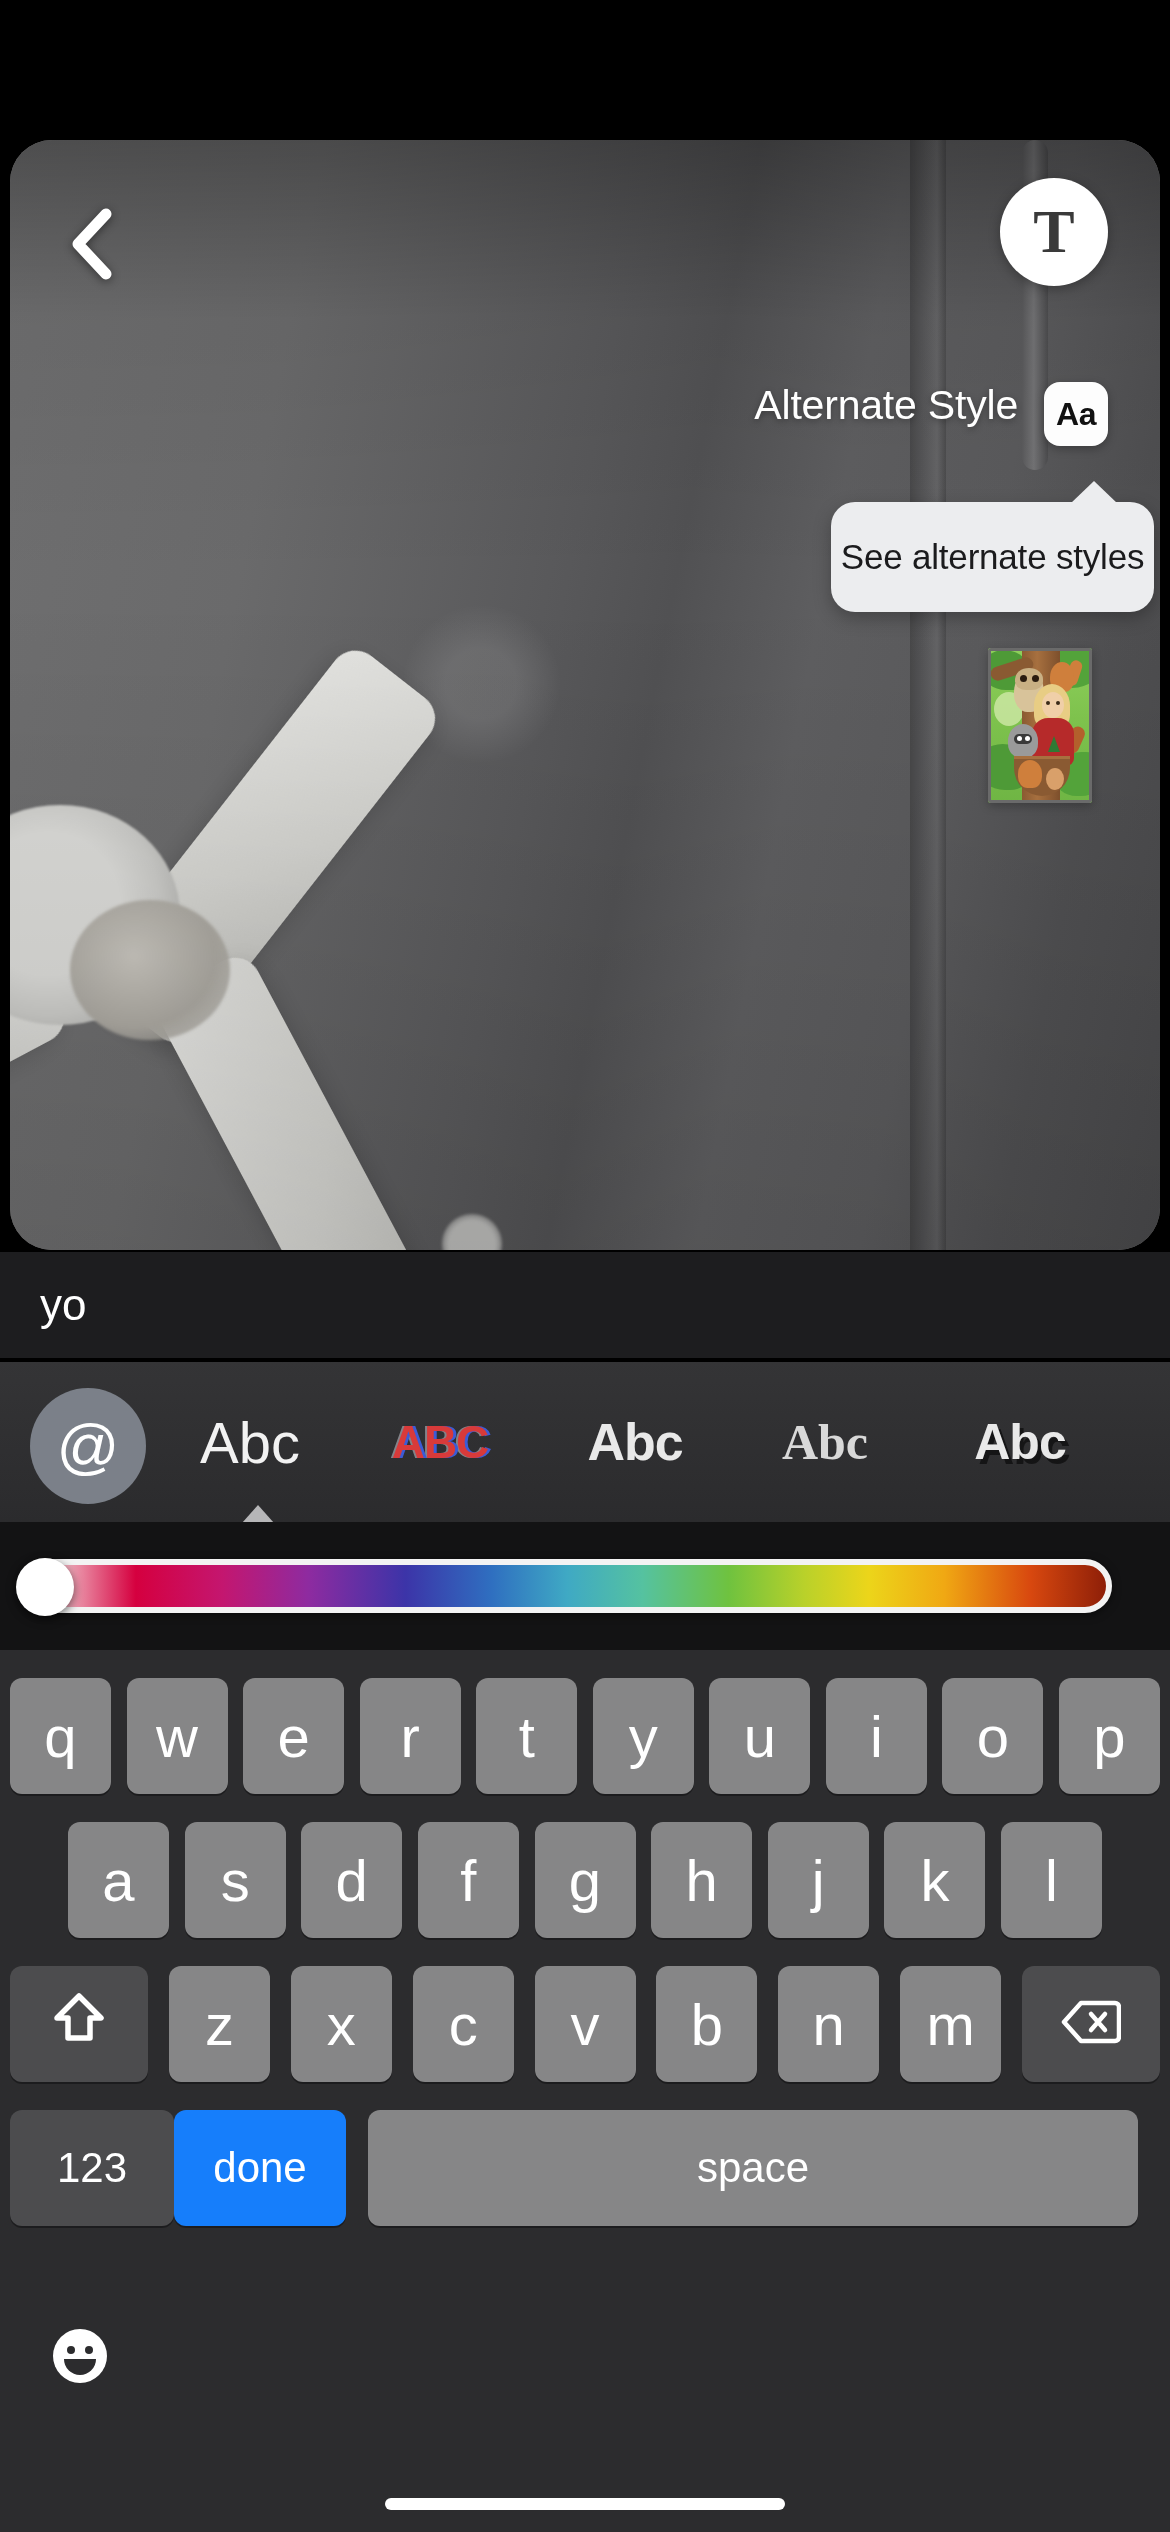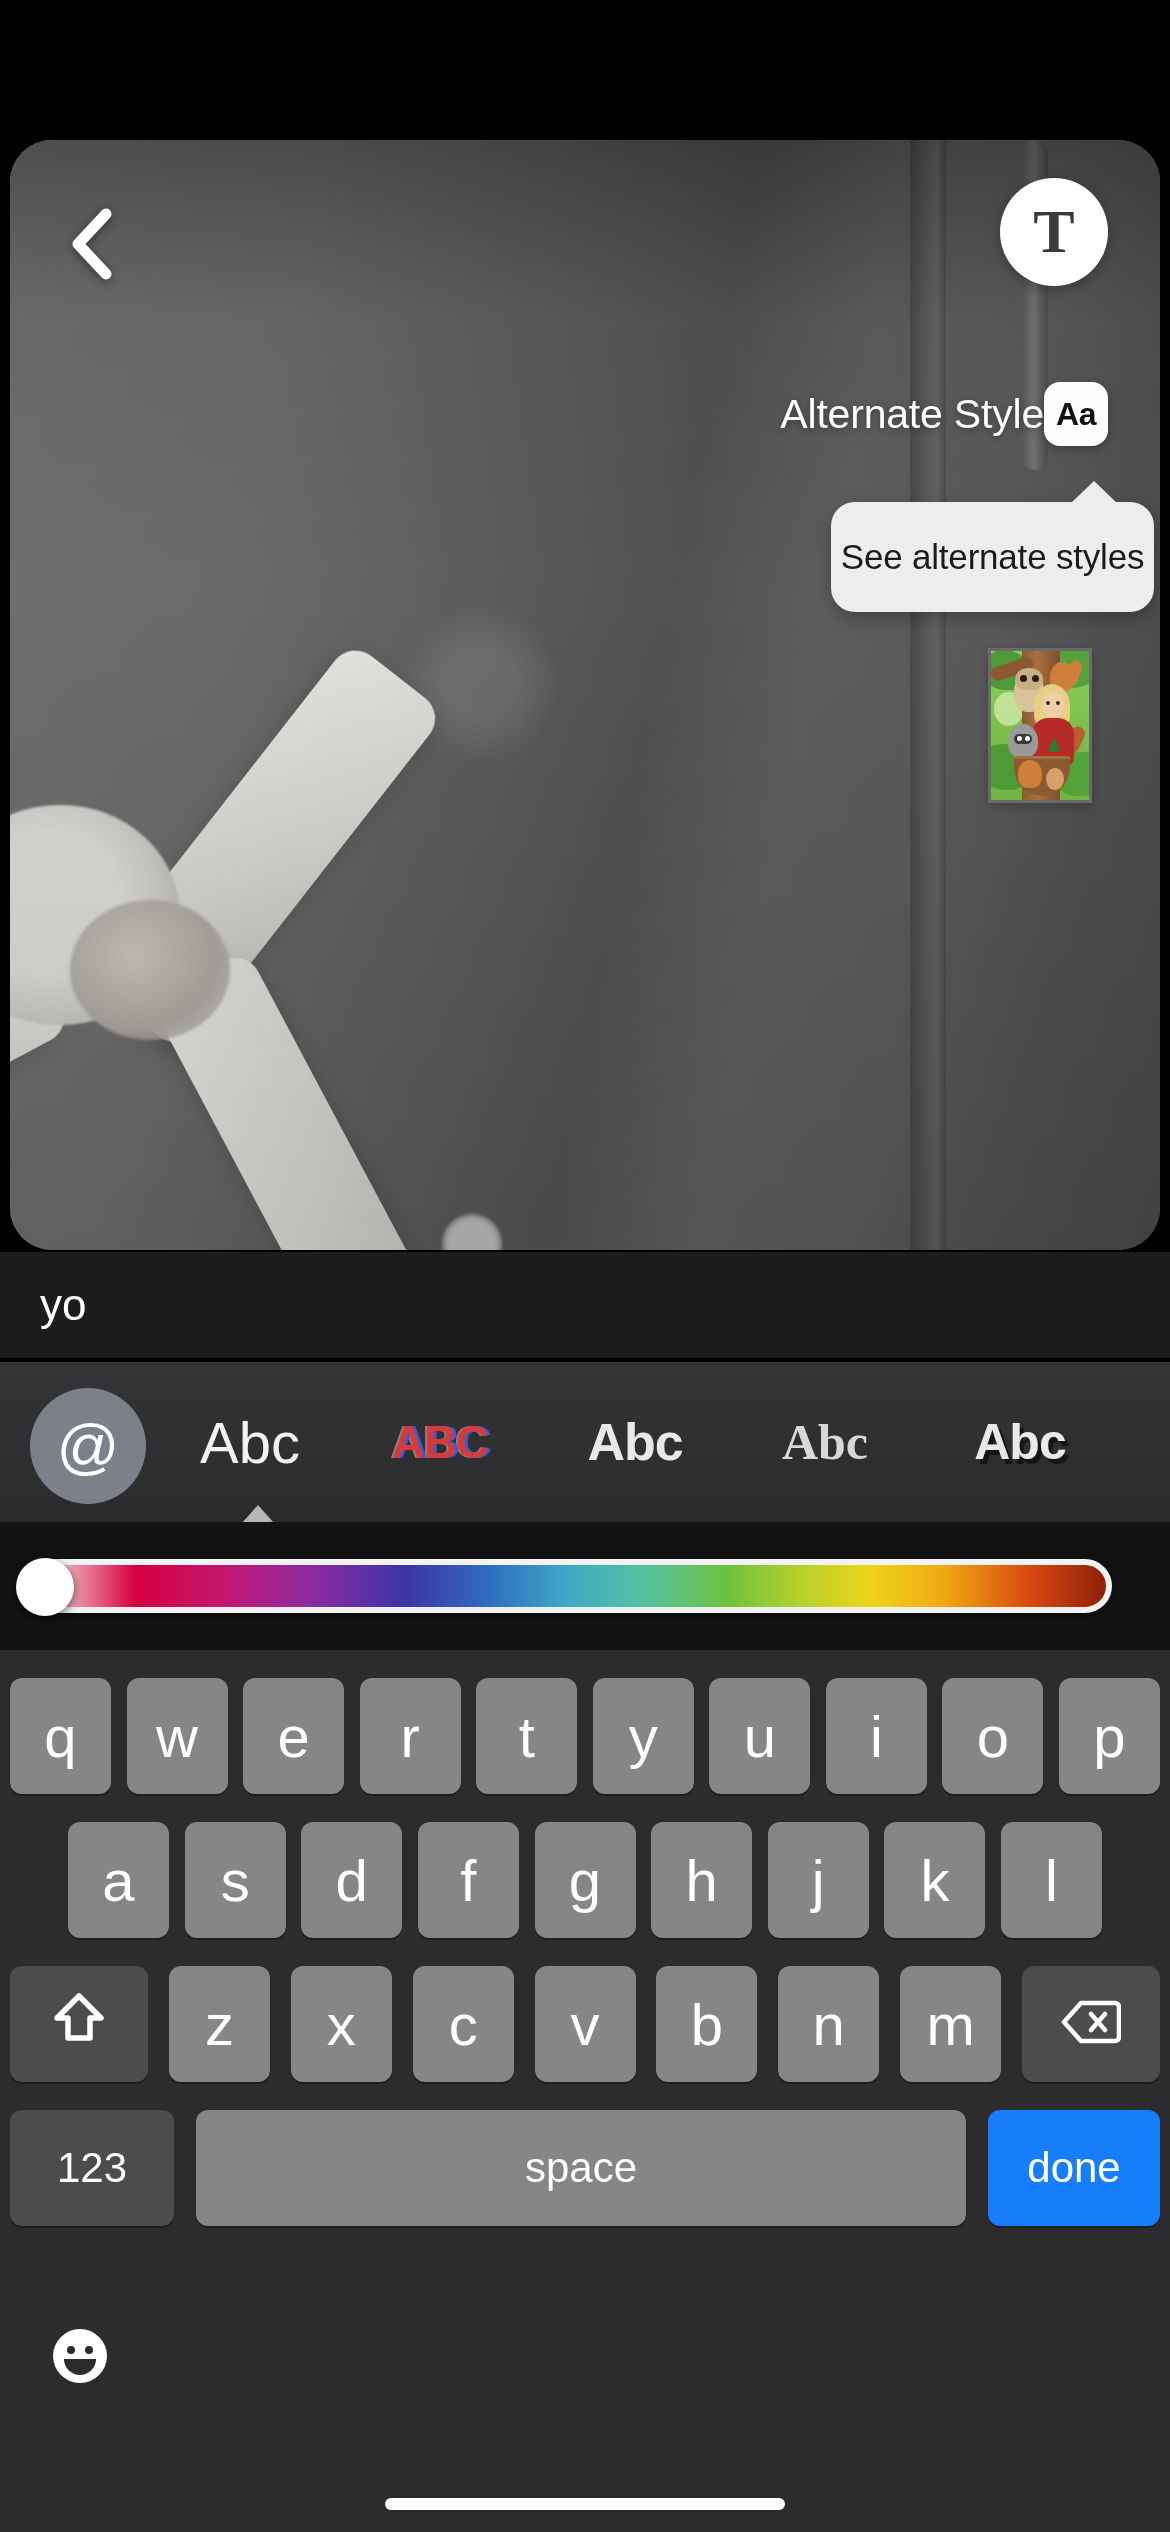--- a/index.html
+++ b/index.html
@@ -87,21 +87,21 @@
   }
   #text-tool-button span{
     font-family:"Liberation Serif", serif;
     font-size:62px; font-weight:700; color:#3a3a3a; line-height:1;
     margin-top:-2px;
   }
 
   
   #alternate-style-row{
     position:absolute; right:62px; top:382px;
-    display:flex; align-items:center; 
+    display:flex; align-items:flex-start; gap:26px;
   }
   #alternate-style-label{
     font-size:41px; font-weight:400; color:#ffffff; letter-spacing:-0.2px;
     text-shadow:0 2px 6px rgba(0,0,0,0.35);
     white-space:nowrap;
   }
   #alternate-style-aa-button{
     width:64px; height:64px; border-radius:16px; background:#fdfdfd;
     display:flex; align-items:center; justify-content:center;
     box-shadow:0 3px 10px rgba(0,0,0,0.28);
@@ -447,22 +447,22 @@
           <svg width="60" height="46" viewBox="0 0 60 46" fill="none">
             <path d="M20 4 H54 a4 4 0 0 1 4 4 V38 a4 4 0 0 1 -4 4 H20 L3 23 Z" stroke="#ffffff" stroke-width="4.5" stroke-linejoin="round" fill="none"></path>
             <path d="M30 15 L44 31 M44 15 L30 31" stroke="#ffffff" stroke-width="4.5" stroke-linecap="round"></path>
           </svg>
         </span>
       </div>
     </div>
 
     <div class="kb-row" id="kb-row-4">
       <div class="key key-dark" id="key-123">123</div>
+      <div class="key key-blue" id="key-done">done</div>
       <div class="key" id="key-space">space</div>
-      <div class="key key-blue" id="key-done">done</div>
     </div>
 
     <div id="emoji-button">
       <span>
         <svg width="56" height="56" viewBox="0 0 56 56">
           <circle cx="28" cy="28" r="27" fill="#ffffff"></circle>
           <circle cx="19" cy="22" r="4" fill="#2c2c2e"></circle>
           <circle cx="37" cy="22" r="4" fill="#2c2c2e"></circle>
           <path d="M12 31 h32 a16 16 0 0 1 -32 0 Z" fill="#2c2c2e"></path>
         </svg>

